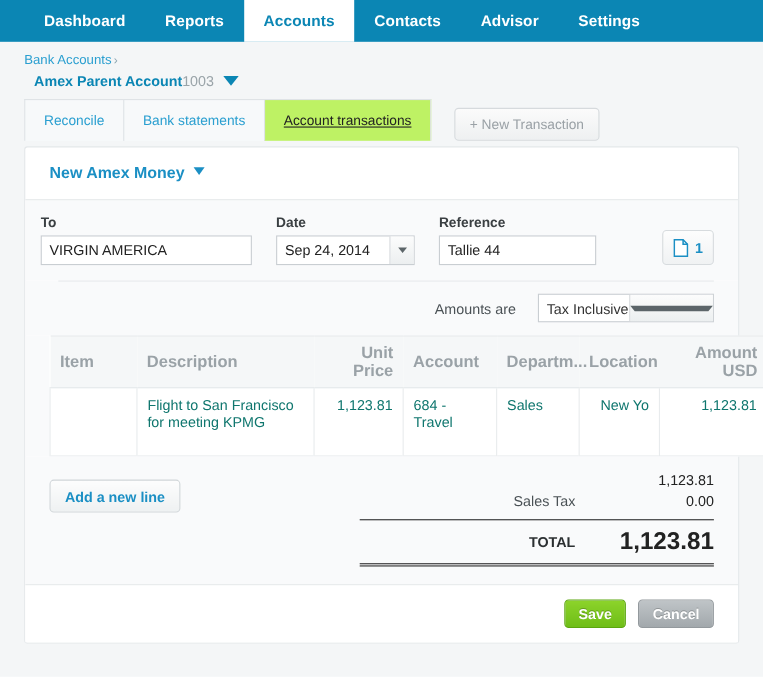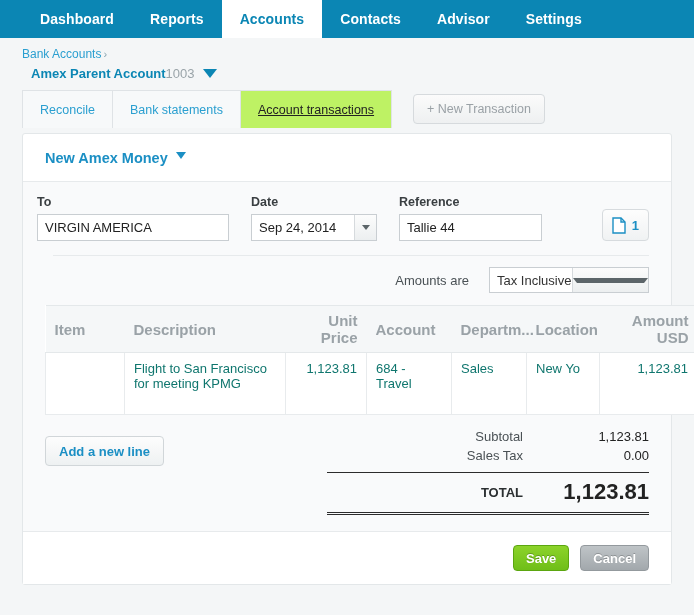--- a/index.html
+++ b/index.html
@@ -58,21 +58,21 @@
     border-left: 7px solid transparent;
     border-right: 7px solid transparent;
     border-top: 9px solid #0b86b4;
     cursor: pointer;
   }
 
   
   .subtabs {
     margin: 9px 0 0 22px;
     display: flex;
-    align-items: center;
+    align-items: flex-end;
     height: 38px;
   }
   .subtab {
     height: 38px;
     display: flex; align-items: center;
     padding: 0 17px;
     border: 1px solid #dfe3e6;
     border-bottom: none;
     background: #f7f9fa;
     color: #2a9fd0;
@@ -239,21 +239,21 @@
     background: #fff;
   }
   table.lines td:last-child { border-right: 1px solid #e8ebed; }
   table.lines tr td:first-child { border-left: 1px solid #e8ebed; }
   table.lines tbody tr { border-bottom: 1px solid #e8ebed; }
   .c-item { width: 79px; }
   .c-desc { width: 161px; }
   .c-price { width: 81px; }
   .c-acct { width: 85px; }
   .c-dept { width: 75px; }
-  .c-loc { width: 73px; }
+  .c-loc { width: 73px; text-align: right; }
   .c-amt { width: 98px; }
 
   
   .below {
     background: #f9fafb;
     display: flex;
     padding: 12px 22px 16px 22px;
     align-items: flex-start;
   }
   .addline-btn {
@@ -430,21 +430,20 @@
         </tr>
       </tbody>
     </table>
   </div>
 
   <div class="below">
     <div class="addline-btn">Add a new line</div>
 
     <div class="totals">
       <div class="tot-row">
-        <span class="tot-label">Subtotal</span>
         <span class="tot-val">1,123.81</span>
       </div>
       <div class="tot-row">
         <span class="tot-label">Sales Tax</span>
         <span class="tot-val">0.00</span>
       </div>
       <div class="tot-sep"></div>
       <div class="tot-row grand">
         <span class="tot-label">TOTAL</span>
         <span class="tot-val">1,123.81</span>

